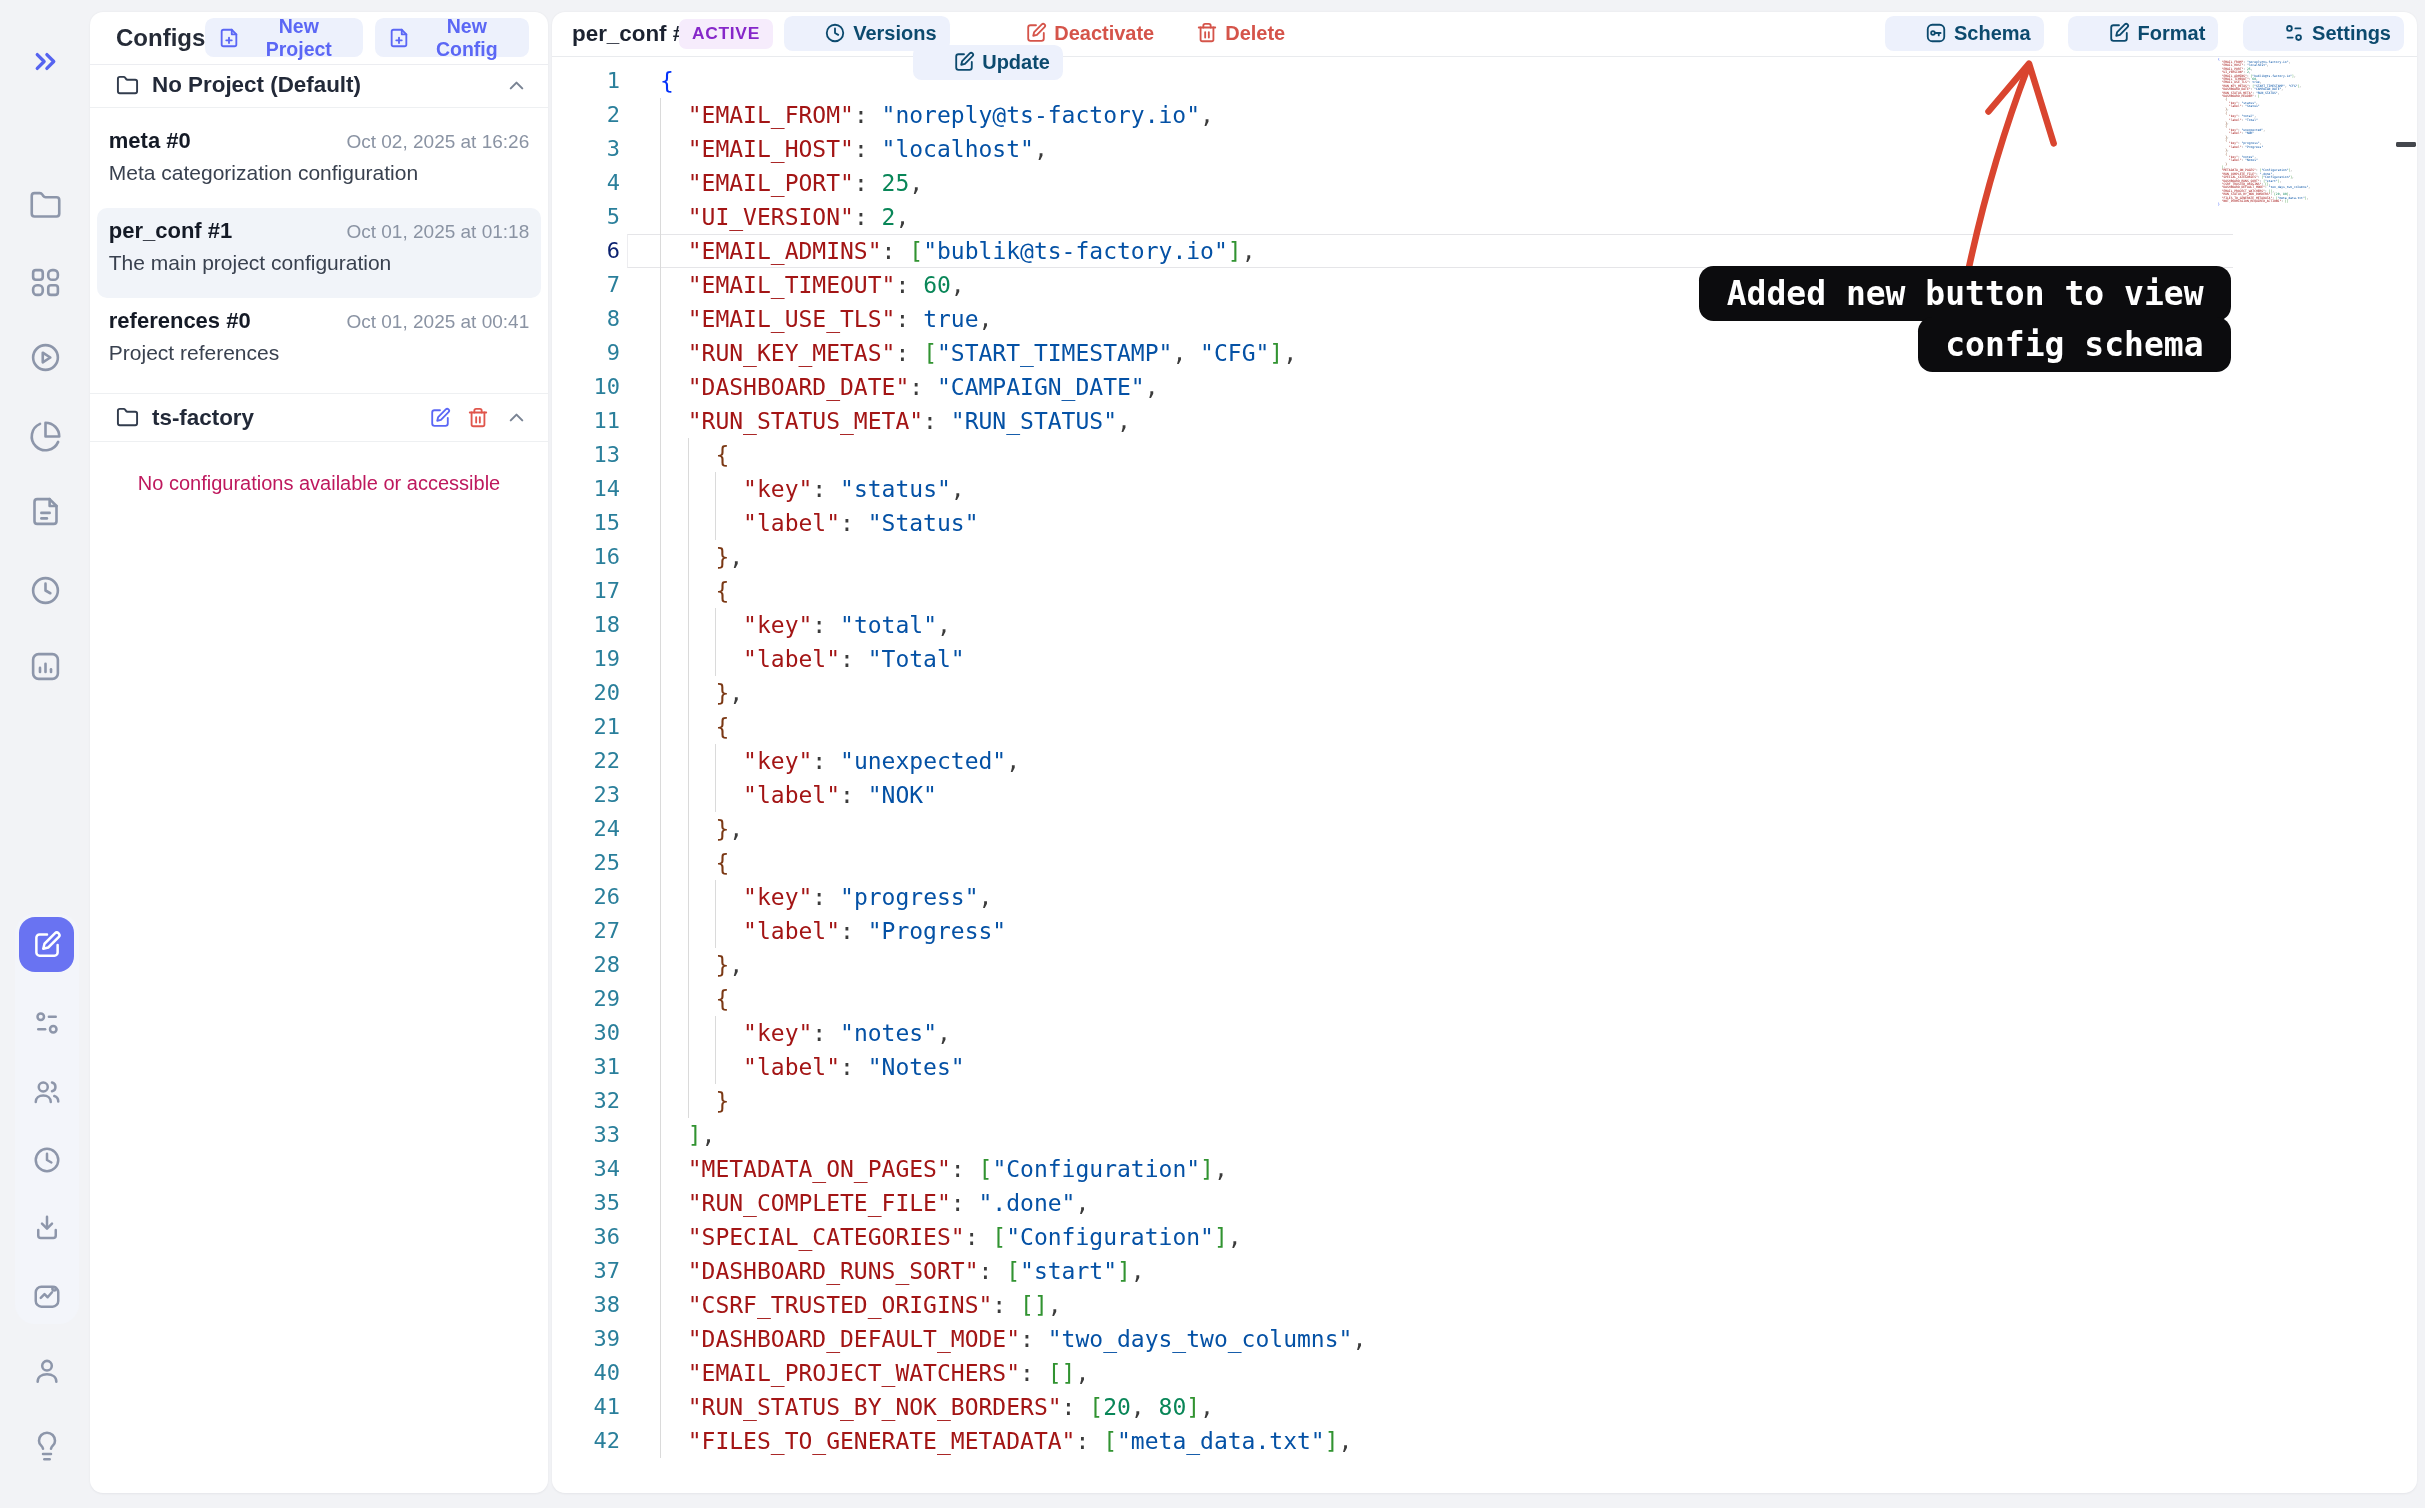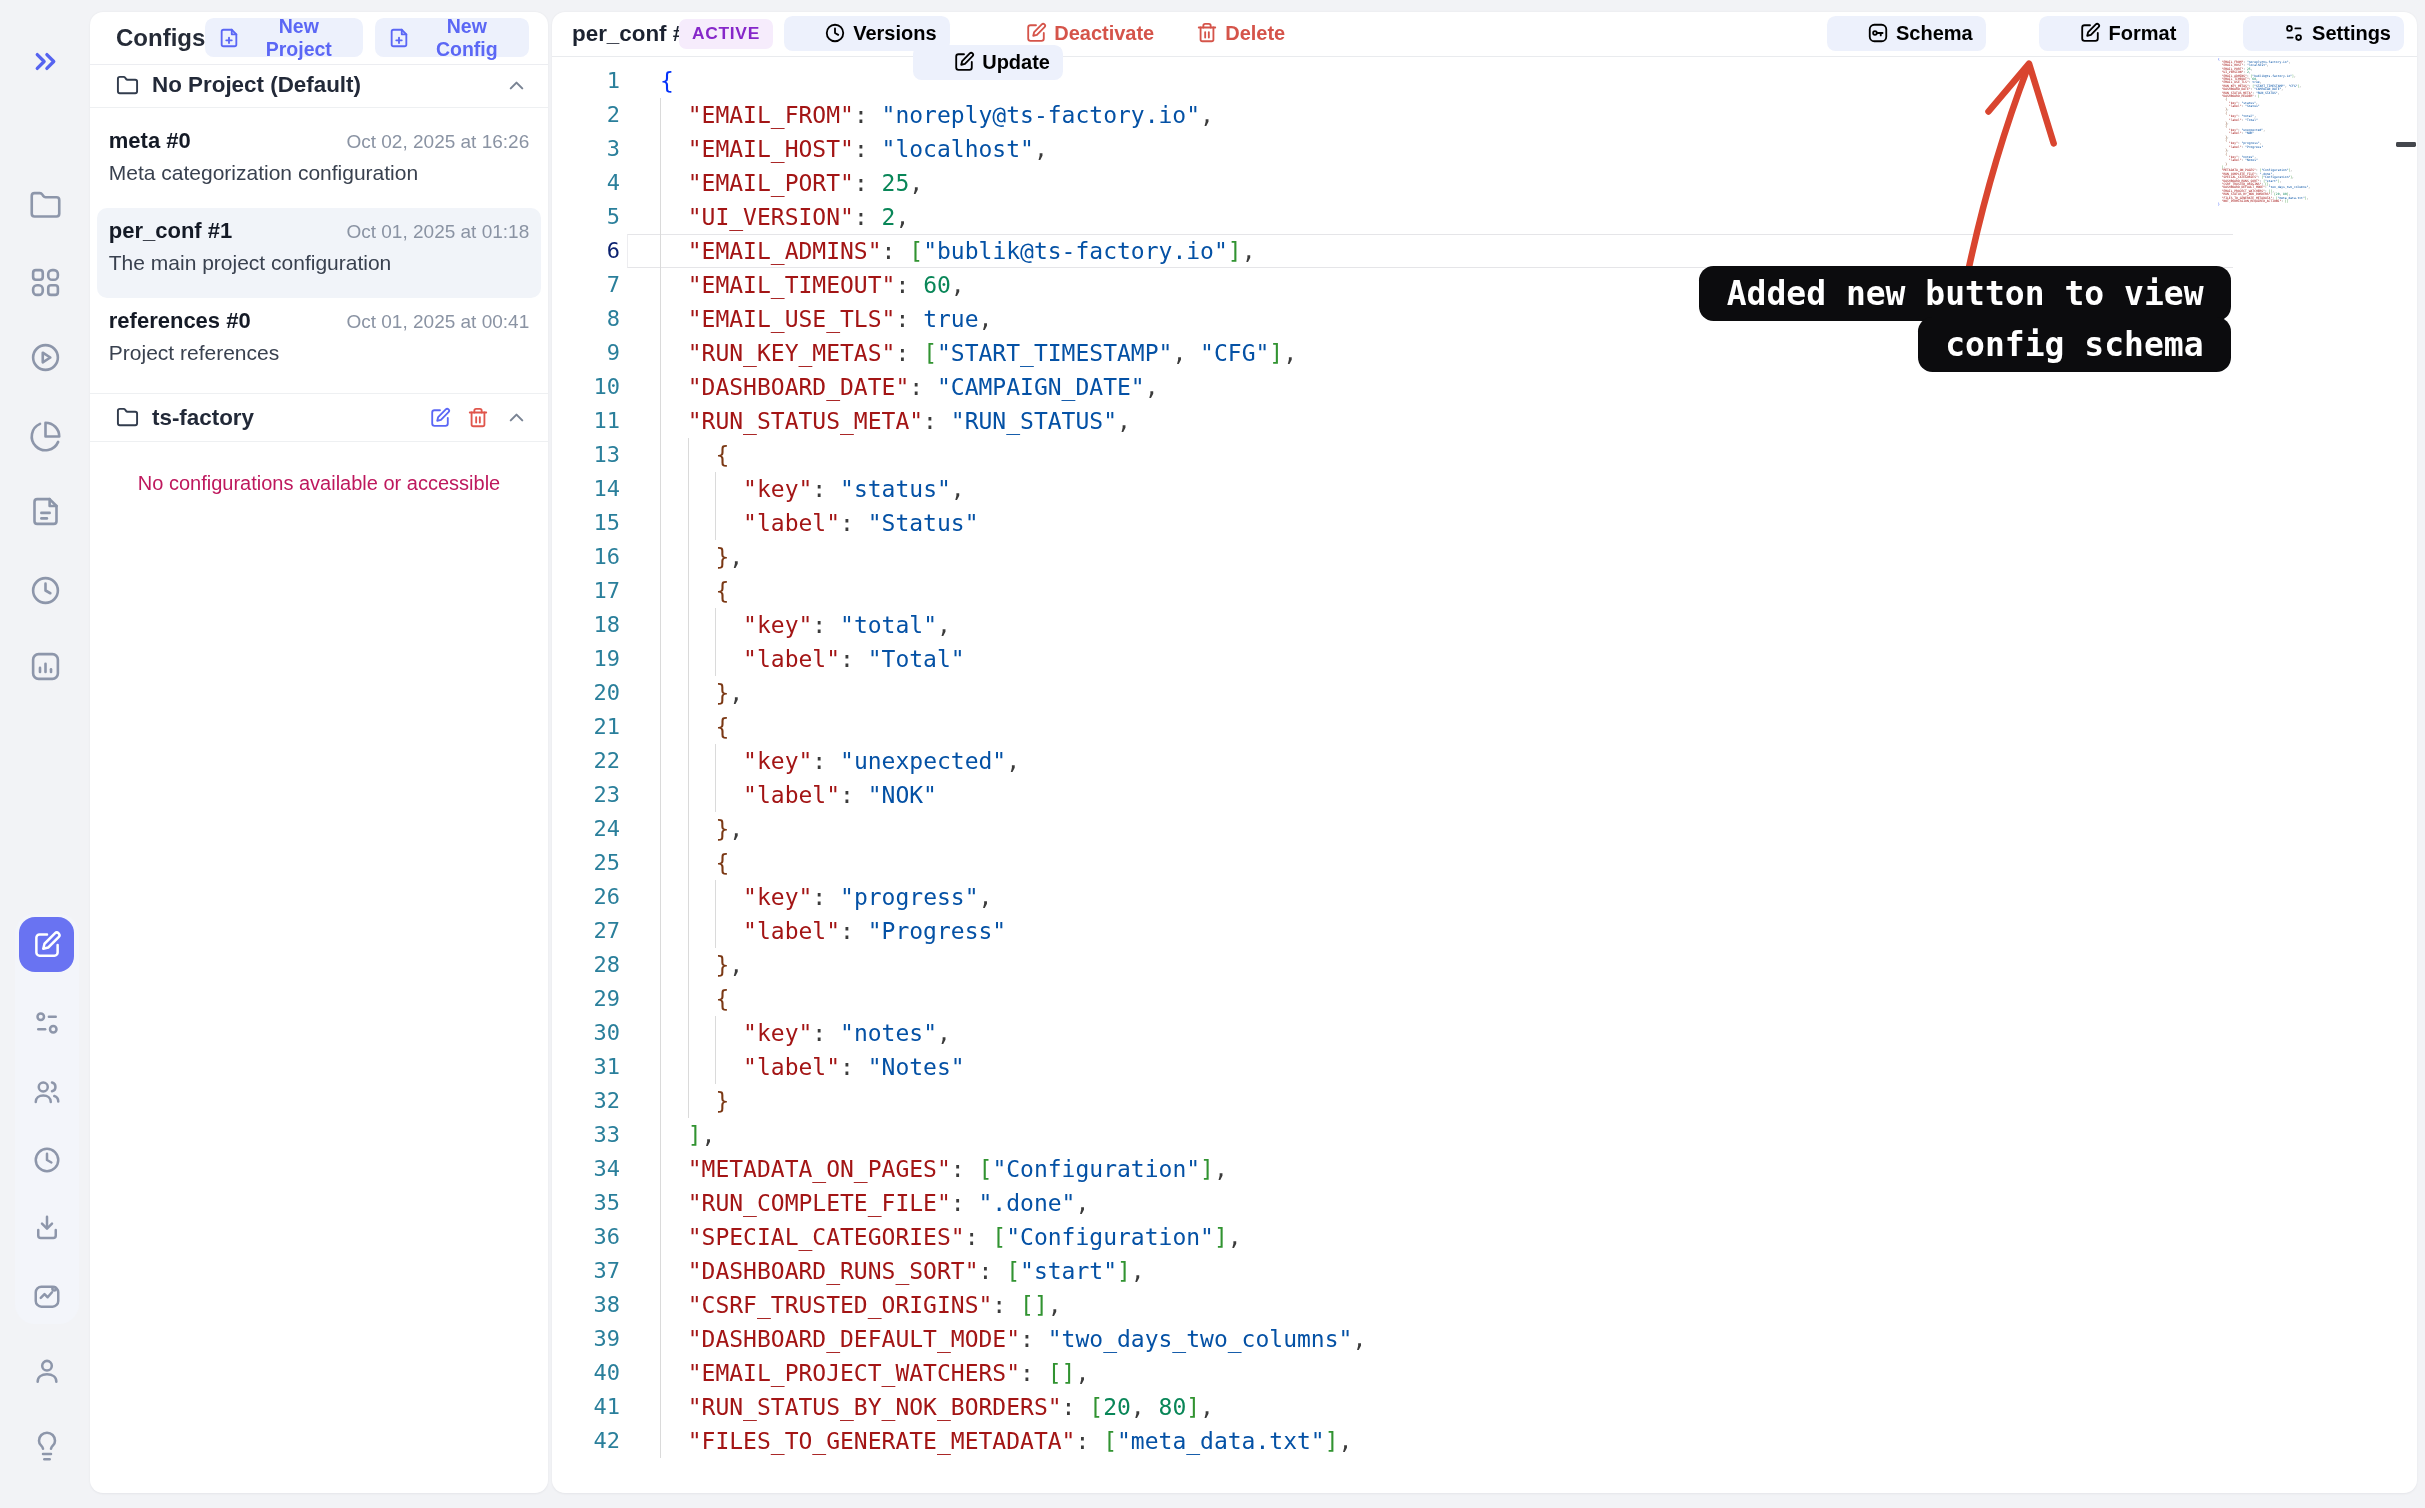--- a/index.html
+++ b/index.html
@@ -52,26 +52,26 @@
   
   #ed-toolbar{position:absolute;left:0;top:0;right:0;height:44px;border-bottom:0.7px solid #e9ebee;}
   #ed-title{position:absolute;left:20px;top:0;height:44px;display:flex;align-items:center;
     font-size:22.4px;font-weight:bold;color:#1b2230;}
   #ed-badge{position:absolute;left:127px;top:7.2px;height:30px;padding:0 13px;border-radius:7.2px;
     background:#f6ecfc;color:#8627c9;font-size:17.4px;font-weight:bold;letter-spacing:0.7px;
     display:flex;align-items:center;}
   .tb-btn{position:absolute;top:4.3px;height:35px;border:none;border-radius:8.7px;
     font-family:"Liberation Sans",sans-serif;font-size:20px;font-weight:600;
     display:flex;align-items:center;gap:7.2px;padding:0 13px;cursor:pointer;}
-  .tb-blue{background:#edf1fc;color:#000000;padding-left:40px;}
+  .tb-blue{background:#edf1fc;color:#0c4a6e;padding-left:40px;}
   .tb-red{background:transparent;color:#d5544a;}
   #btn-versions{left:232px;} #btn-update{left:361px;margin-top:29px;}
   #btn-deactivate{left:460px;} #btn-delete{left:631px;}
   #tb-right{position:absolute;right:13px;top:4.3px;display:flex;gap:24.6px;}
-  #tb-right .tb-btn{position:static;margin-left:29px;}
+  #tb-right .tb-btn{position:static;}
 
   
   #code-area{position:absolute;left:0;top:44px;right:0;bottom:0;overflow:hidden;padding-top:8px;}
   .cl{position:relative;height:34px;white-space:pre;
     font-family:"DejaVu Sans Mono",monospace;font-size:23px;line-height:34px;}
   .cl .ln{position:absolute;left:0;top:0;width:68px;text-align:right;color:#2a7f9b;
     font-size:22px;cursor:pointer;}
   .cl.active .ln{color:#0b216f;}
   .cl .lc{position:absolute;left:108px;top:0;display:inline-block;}
   .cl .lc i{position:absolute;top:0;height:100%;border-left:0.7px solid #dadada;}

